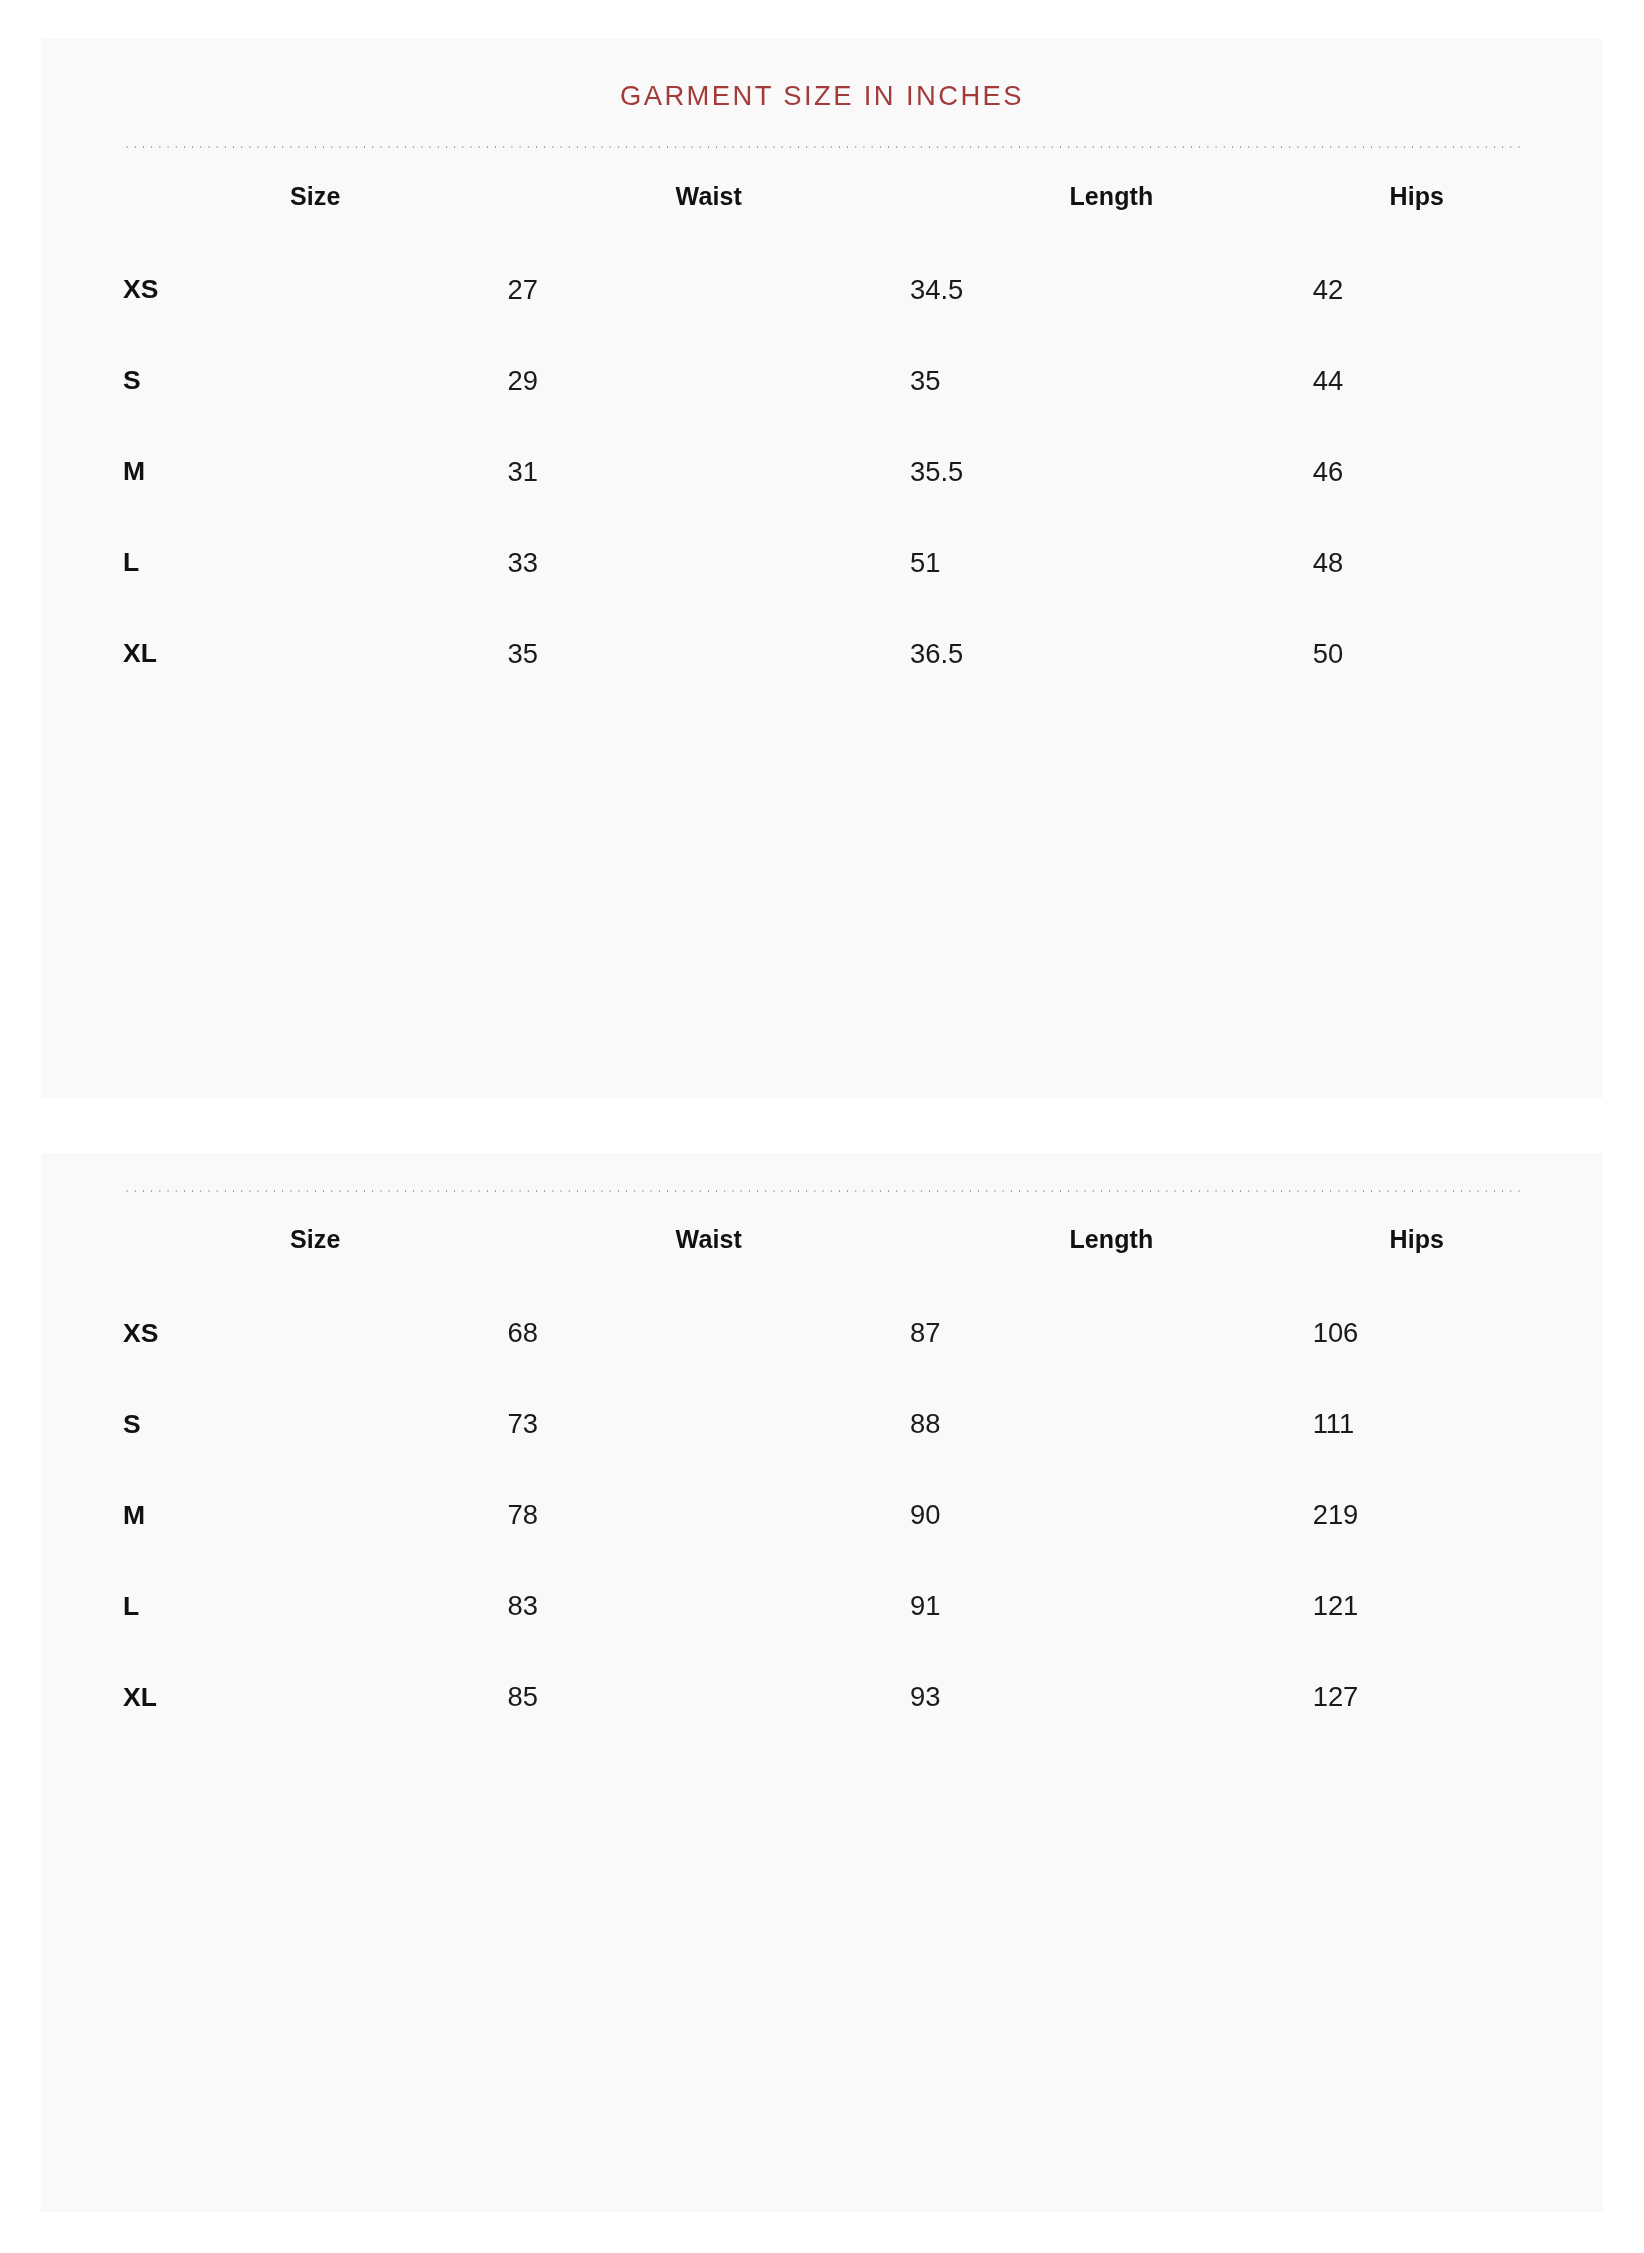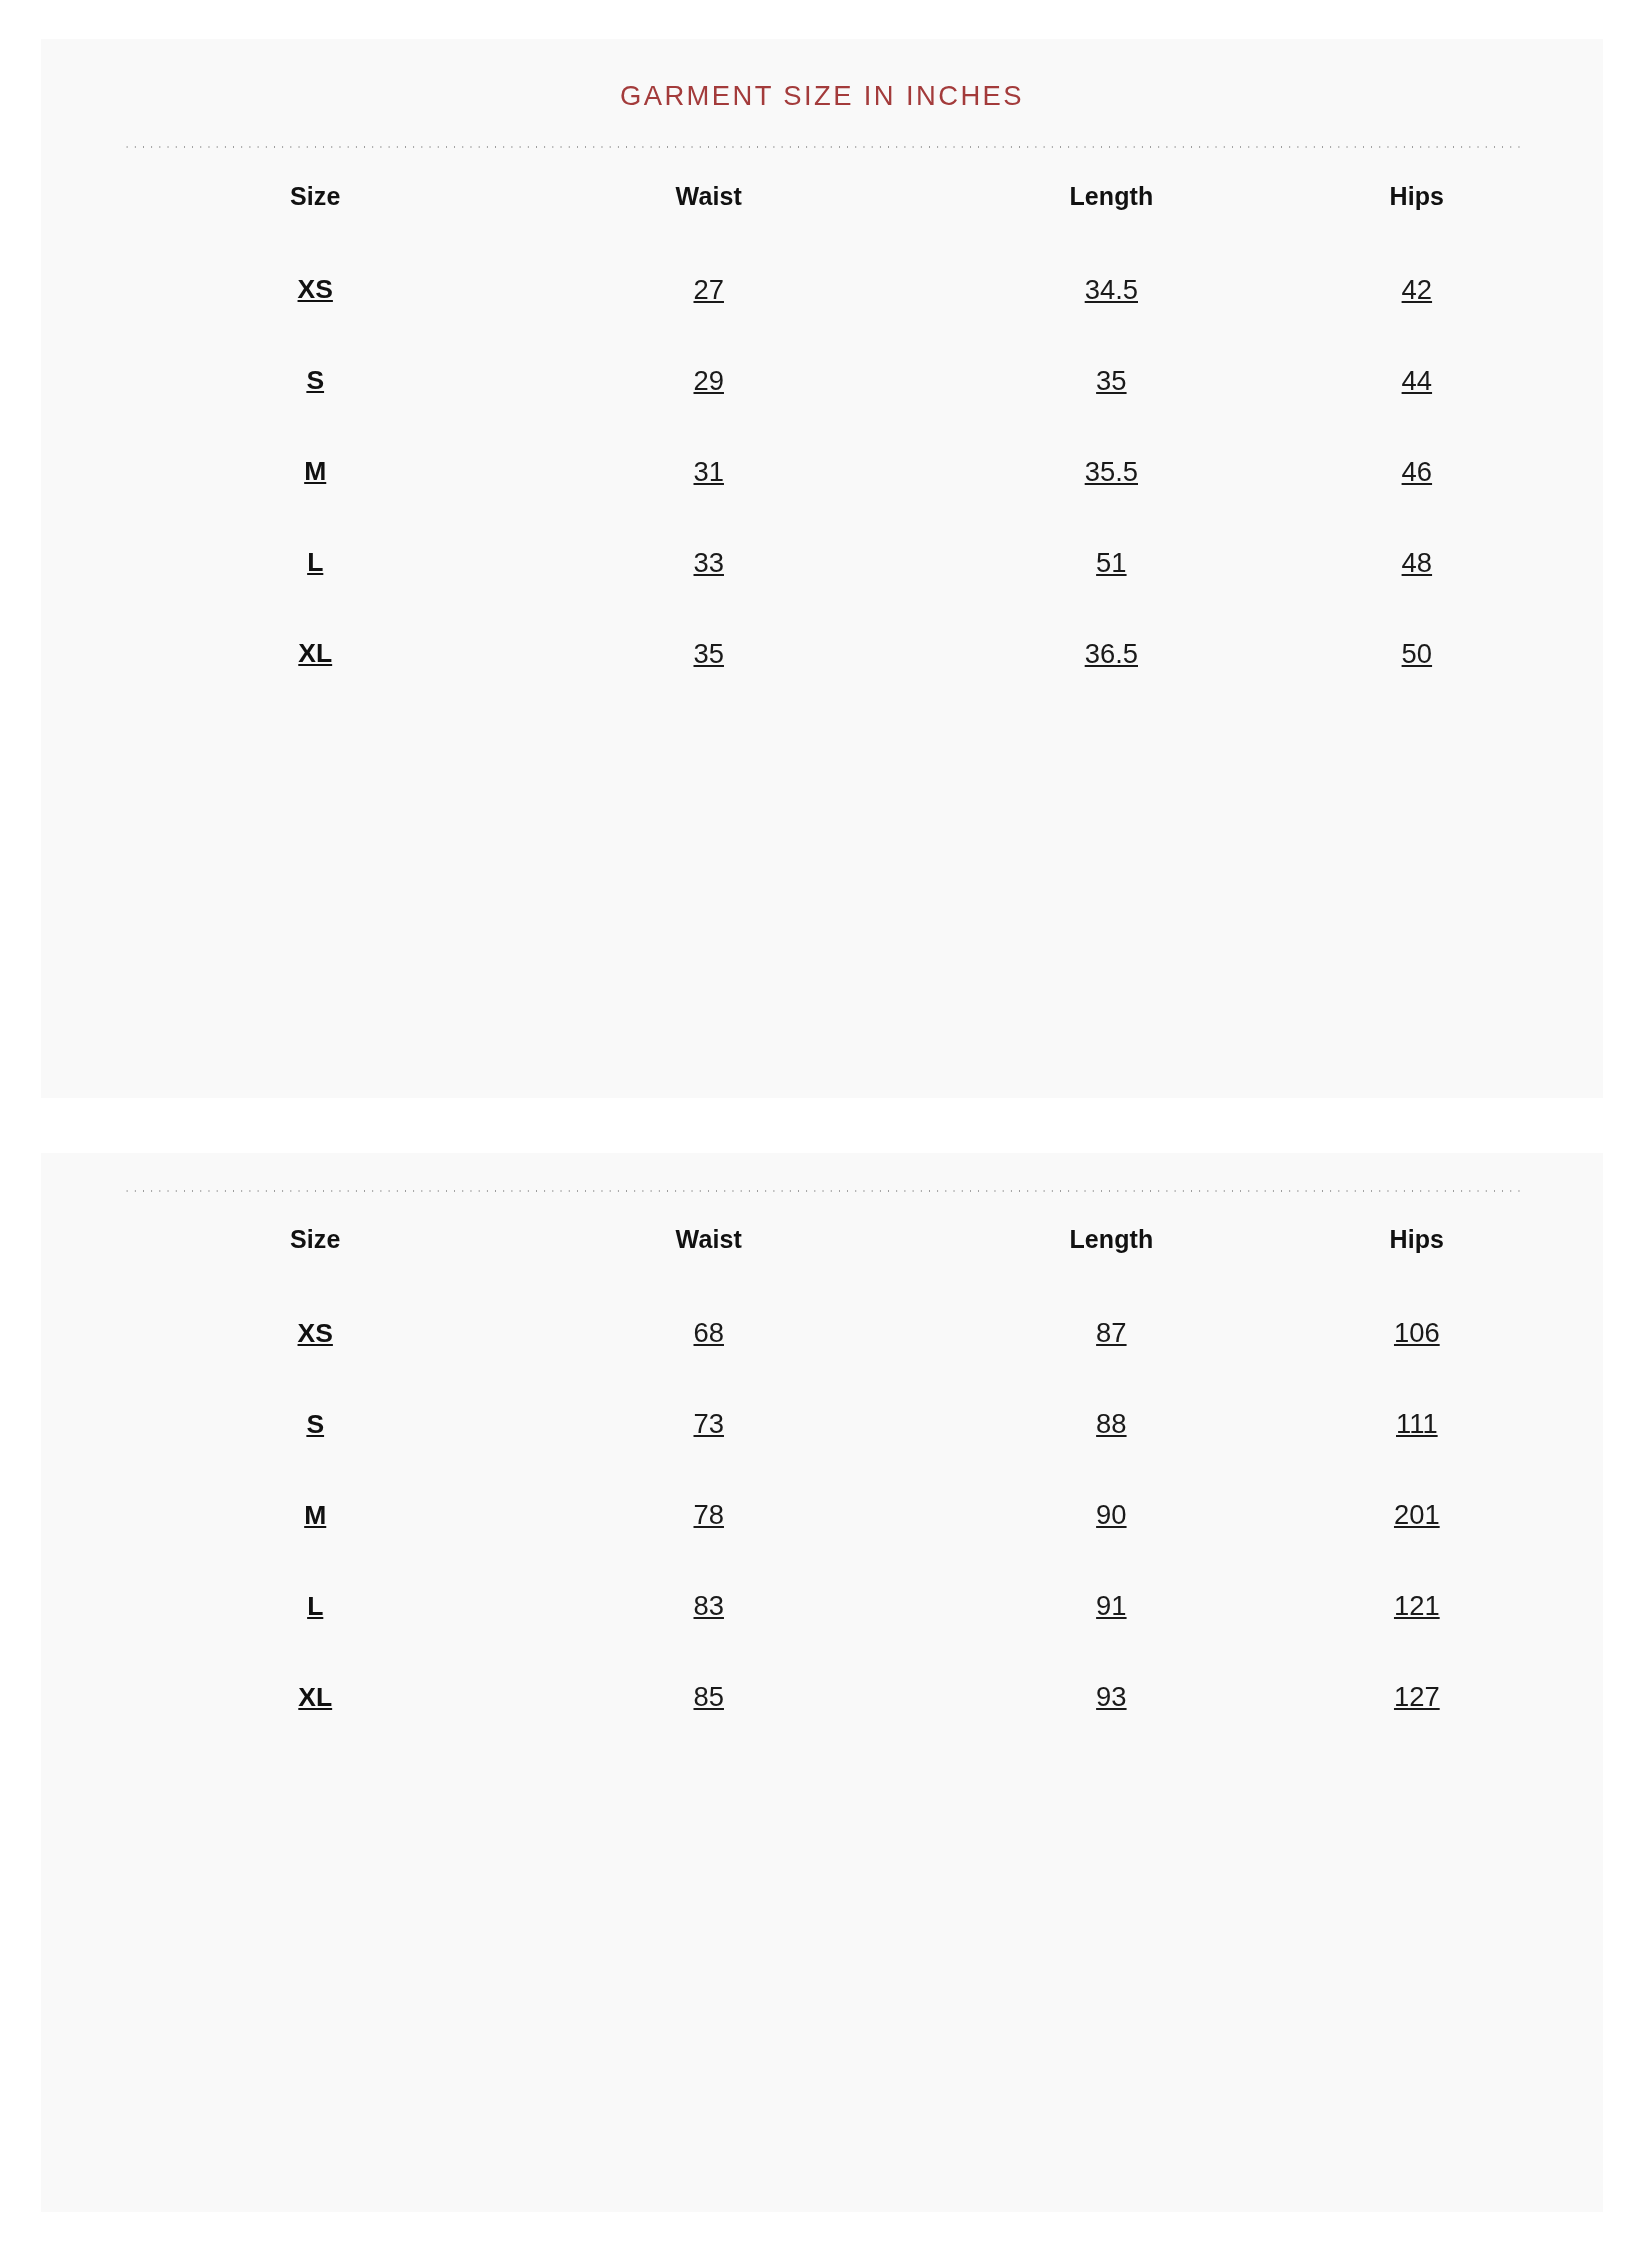--- a/index.html
+++ b/index.html
@@ -81,25 +81,24 @@
     color: #111111;
     padding: 0;
     height: 96px;
     vertical-align: middle;
     letter-spacing: 0.1px;
   }
   .size-table td {
     font-size: 27.4px;
     font-weight: 400;
     color: #1a1a1a;
-    text-align: center;
+    text-align: left;
     padding: 0;
     height: 91px;
     vertical-align: middle;
-    text-decoration: underline;
   }
   .size-table td.size-cell {
     font-weight: 700;
     font-size: 26.5px;
     color: #111111;
   }
 </style>
 </head>
 <body>
 
@@ -191,21 +190,21 @@
         <tr>
           <td class="size-cell">S</td>
           <td>73</td>
           <td>88</td>
           <td>111</td>
         </tr>
         <tr>
           <td class="size-cell">M</td>
           <td>78</td>
           <td>90</td>
-          <td>201</td>
+          <td>219</td>
         </tr>
         <tr>
           <td class="size-cell">L</td>
           <td>83</td>
           <td>91</td>
           <td>121</td>
         </tr>
         <tr>
           <td class="size-cell">XL</td>
           <td>85</td>

